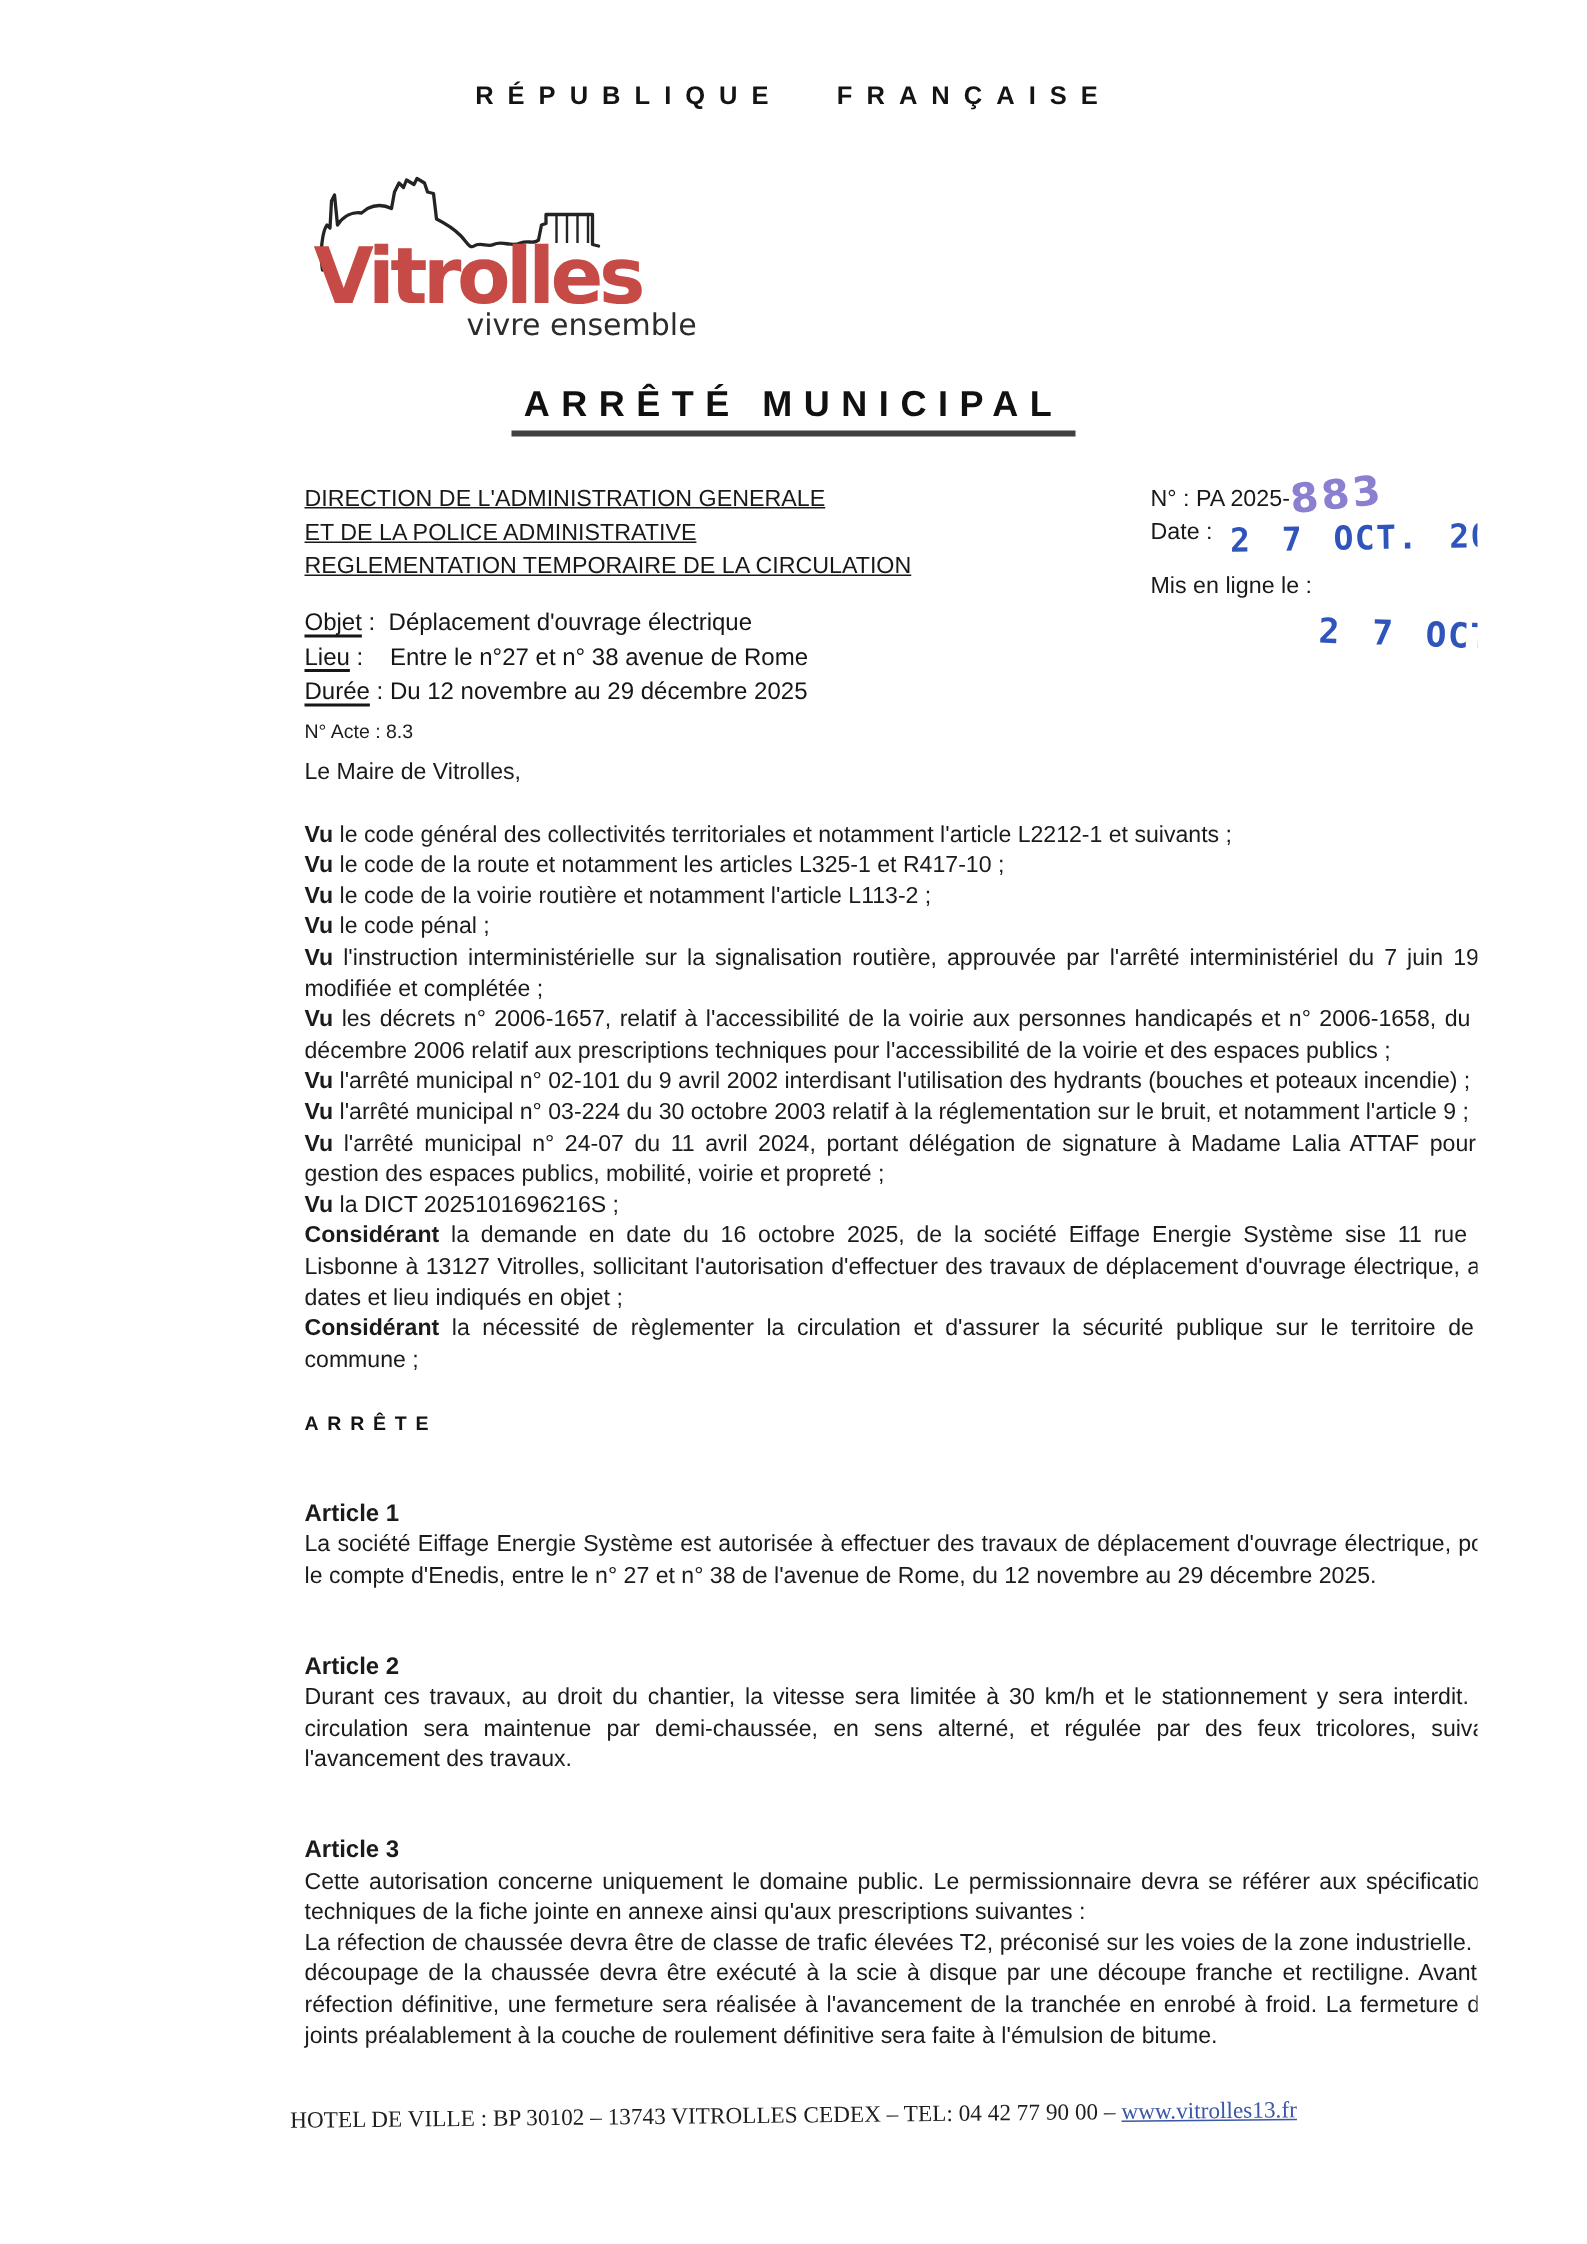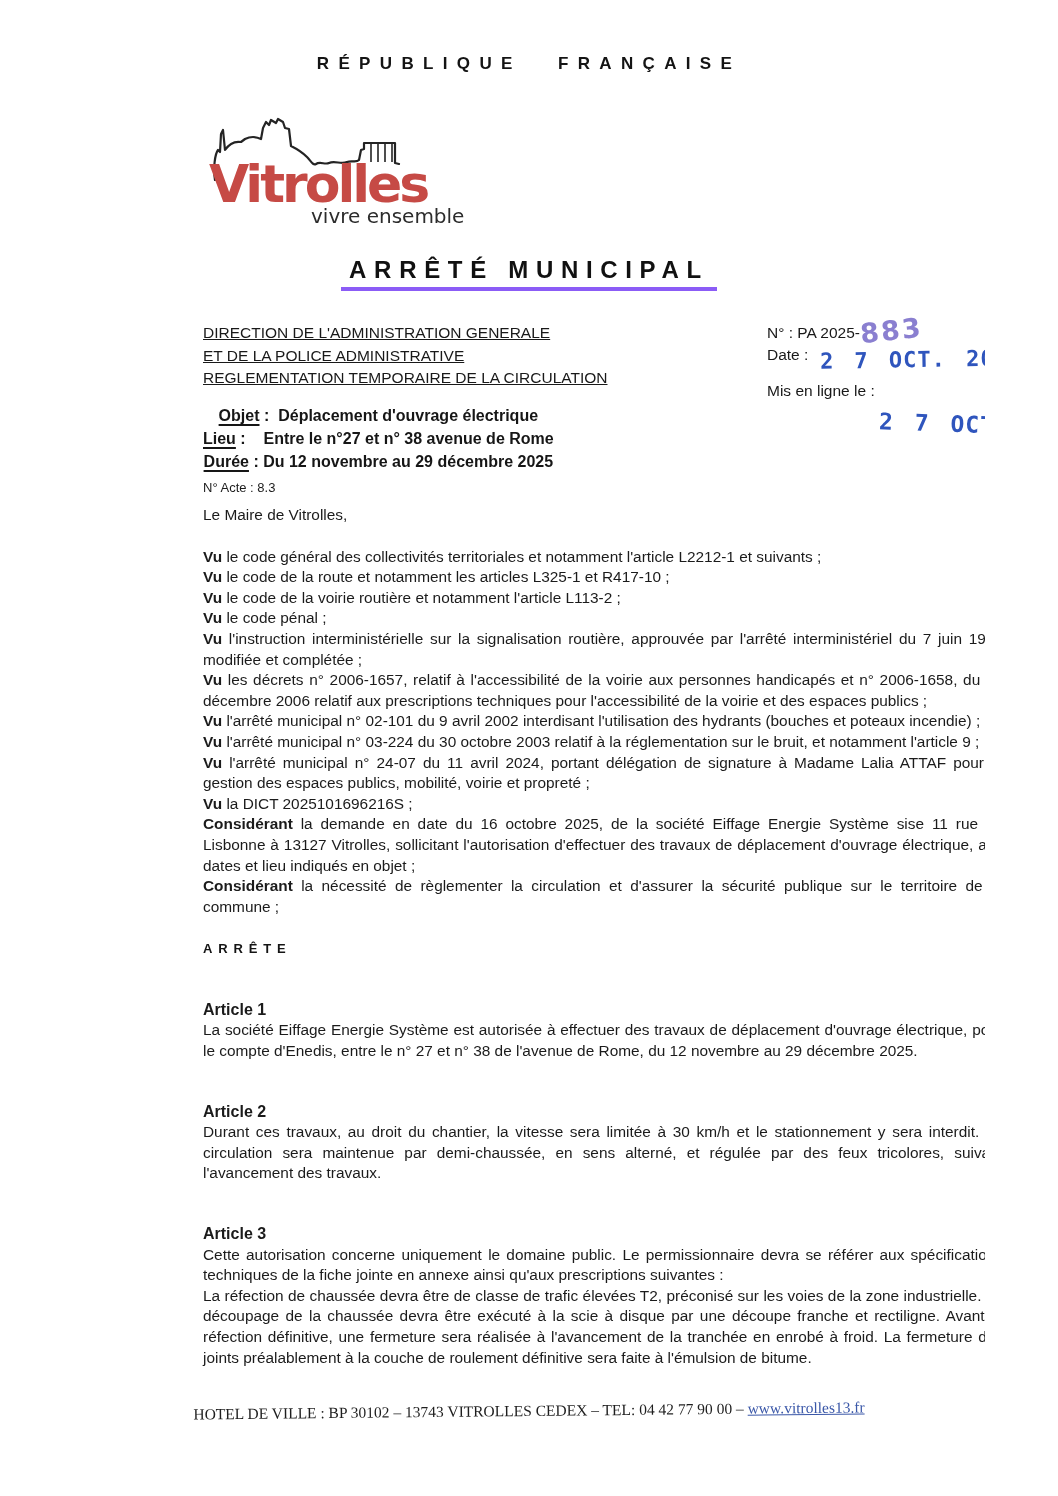--- a/index.html
+++ b/index.html
@@ -21,21 +21,21 @@
     font-size:17px; font-weight:700;
     letter-spacing:0.55em; word-spacing:1.3em;
     color:#141414;
   }
   .logo { position:absolute; top:116px; left:136px; width:260px; height:112px; }
   .doc-title-wrap { position:absolute; top:256px; left:0; width:100%; text-align:center; }
   .doc-title {
     display:inline-block;
     font-size:24px; font-weight:700; letter-spacing:0.32em;
     color:#111;
-    border-bottom:4px solid #8b5cf6;
+    border-bottom:4px solid #404040;
     padding:0 8px 3px 8px;
   }
 
   
   .direction { position:absolute; top:322px; left:130px; font-size:15.5px; line-height:22.5px; color:#191919;text-decoration:underline; }
   .refblock  { position:absolute; top:318px; left:694px; width:330px; font-size:15.5px; line-height:22px; color:#191919; }
   .handwrite {
     display:inline-block;
     font-family:"DejaVu Sans", sans-serif;
     font-size:27px; font-weight:600; letter-spacing:2px;
@@ -46,21 +46,21 @@
     font-family:"DejaVu Sans Mono", monospace;
     font-weight:700; color:#2f55bd;
     white-space:pre; word-spacing:6px; letter-spacing:1px;
   }
   .stamp-date { display:inline-block; font-size:22px; margin-left:12px; vertical-align:-7px; transform:rotate(-1deg); }
   .online-label { margin-top:9px; }
   .stamp-online { display:inline-block; font-size:23px; margin-left:112px; margin-top:12px; transform:rotate(2deg); }
 
   
   .subject { position:absolute; top:404px; left:130px; font-size:16px; line-height:23px; }
-  .subject .row { font-weight:700; color:#161616;text-align:center; }
+  .subject .row { font-weight:400; color:#161616; }
   .subject .lbl { text-decoration:underline; text-decoration-thickness:2px; text-underline-offset:3px; }
   .subject .sep, .subject .val { white-space:pre; }
   .acte { font-weight:400; font-size:13px; margin-top:3px; color:#1c1c1c; }
 
   
   .main {
     position:absolute; top:505px; left:130px; width:800px;
     font-size:15.4px; line-height:20.6px;
     text-align:justify; color:#1b1b1b;
   }

